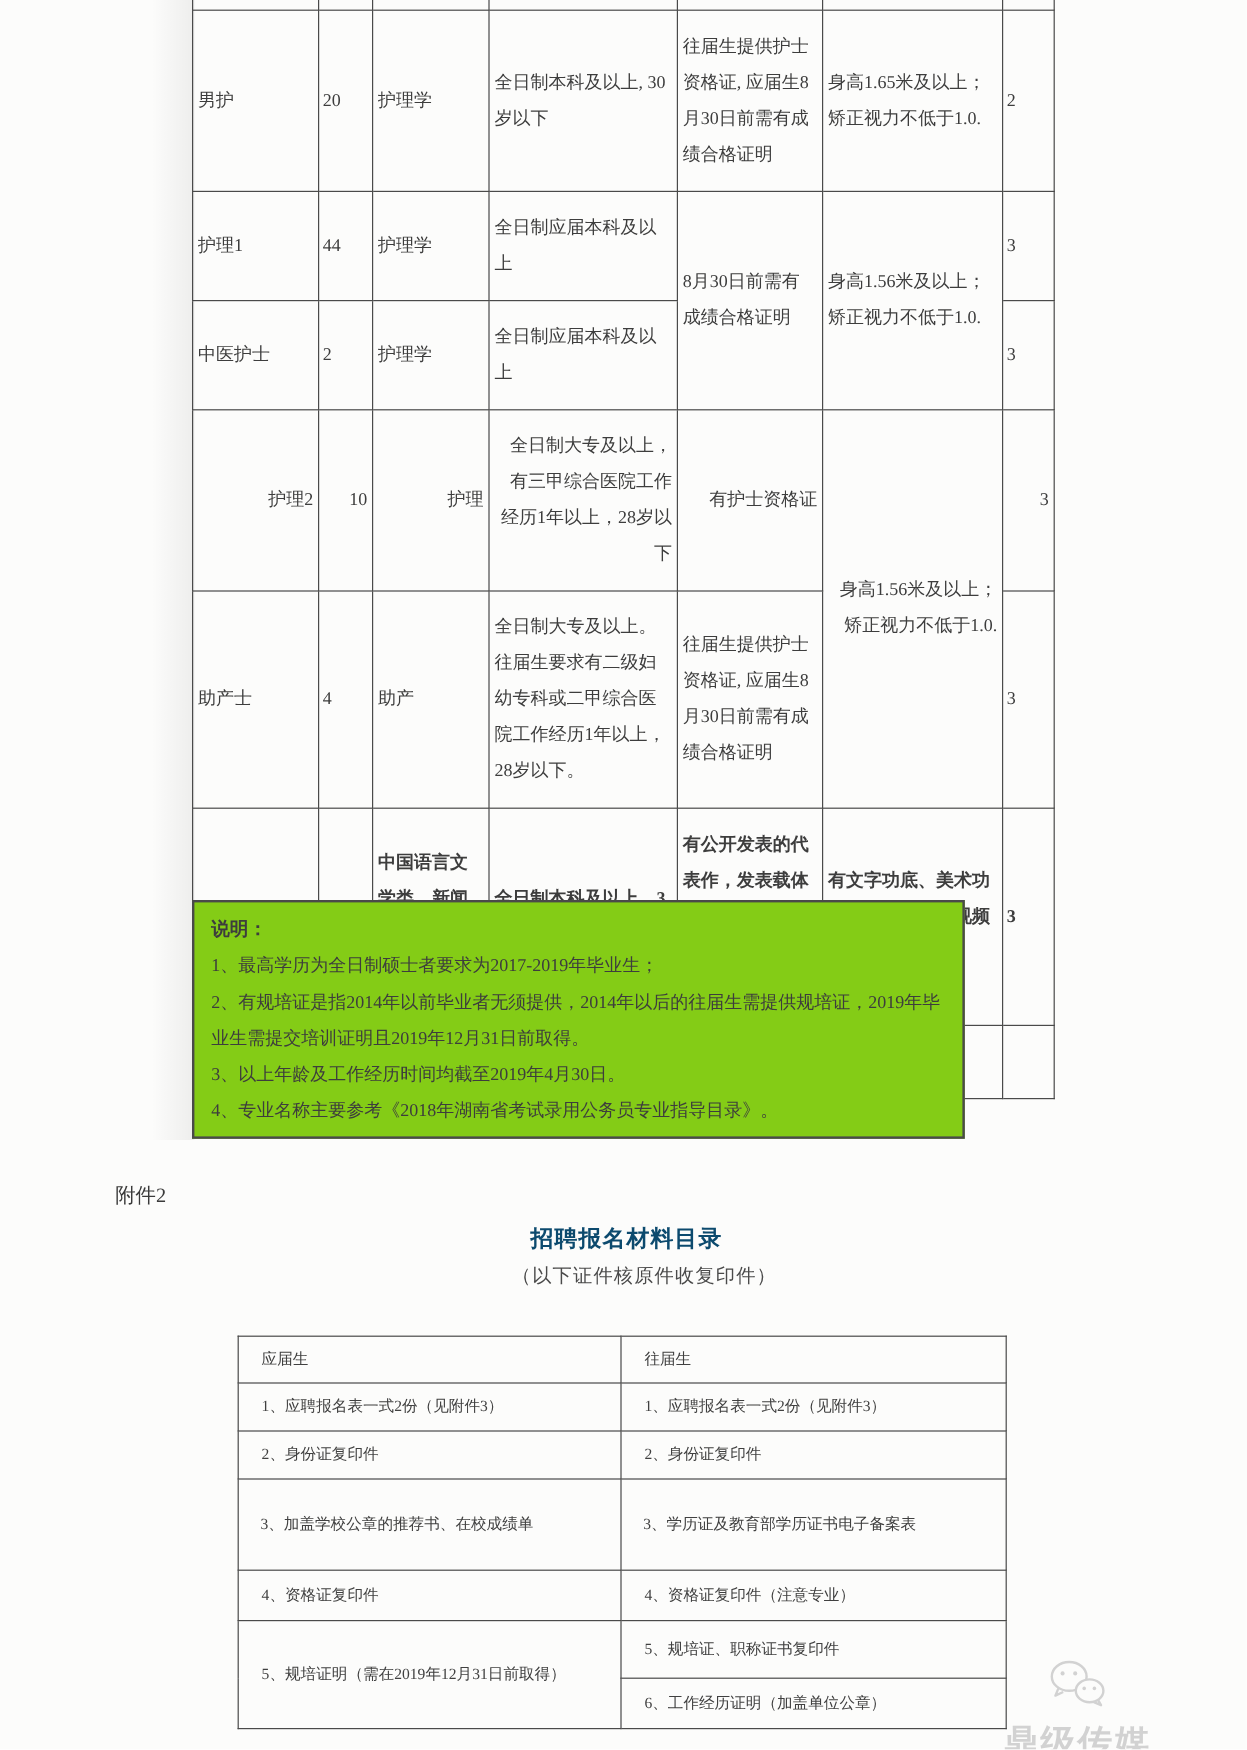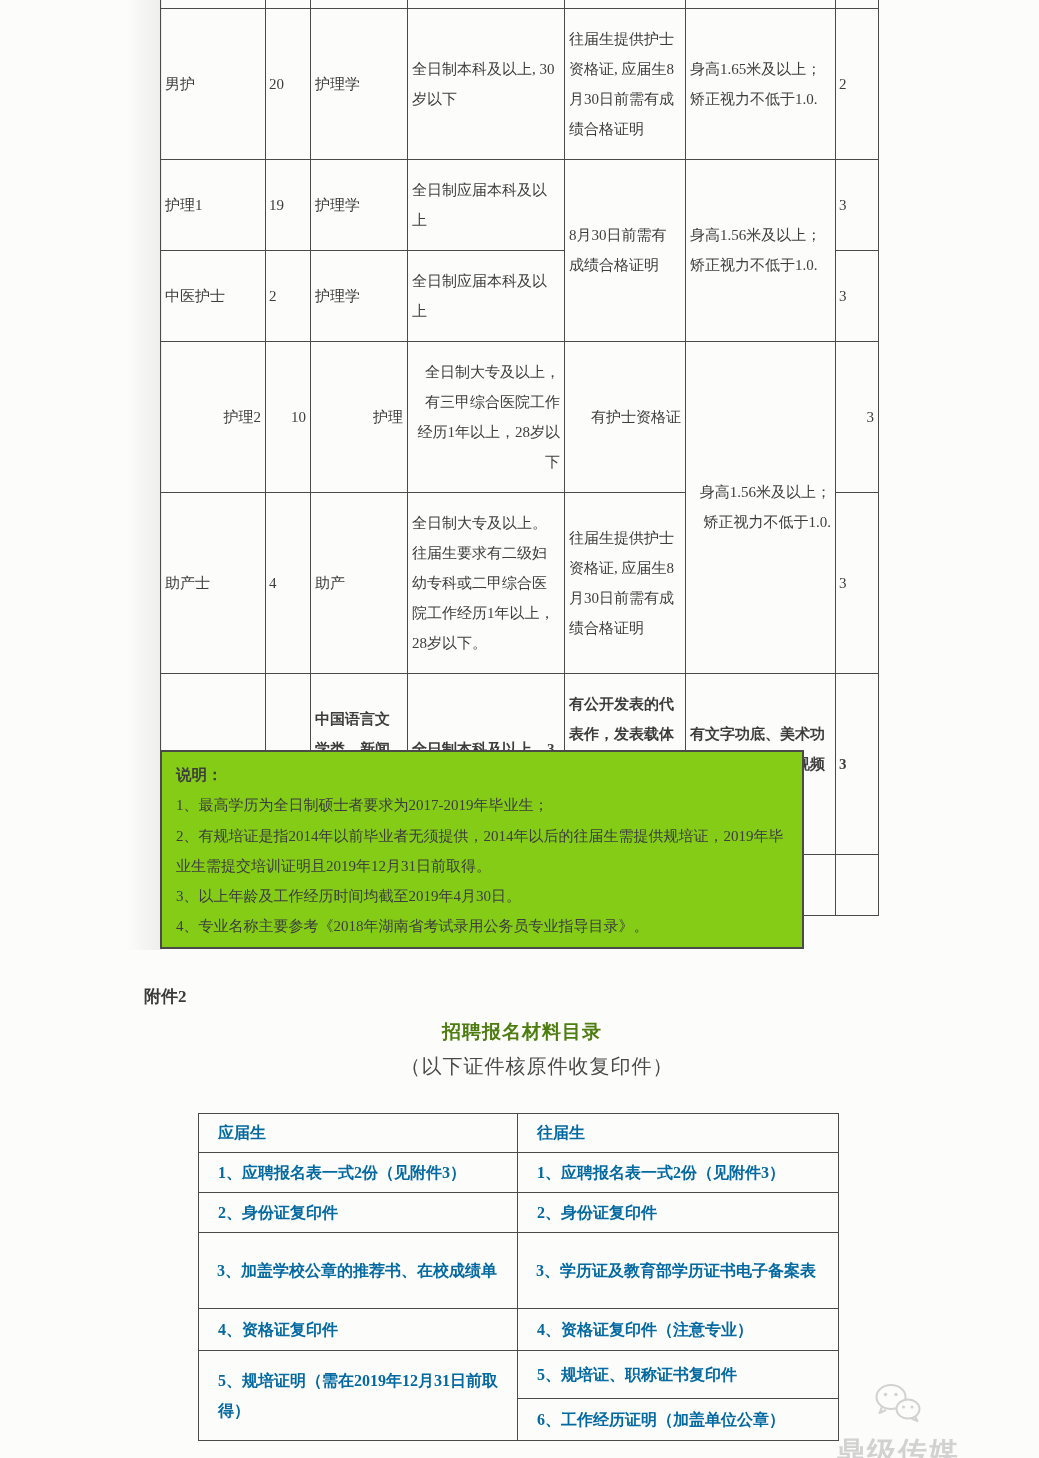--- a/index.html
+++ b/index.html
@@ -47,43 +47,42 @@
     padding:7px 14px 16px 14px;
     font-size:15px; line-height:2.02;
     background:#84cc16;
   }
   .notes-title { font-weight:bold; font-size:15.5px; }
   .notes-item { word-break:break-all; }
 
   
   .att-label {
     position:absolute; left:96px; top:985px;
-    font-size:17px; font-weight:bold; color:#3a3a3a;margin-left:48px;
+    font-size:17px; font-weight:normal; color:#3a3a3a;
   }
   .att-title {
     position:absolute; left:522px; top:1019px; transform:translateX(-50%);
-    font-size:19px; font-weight:bold; letter-spacing:1px; color:#4d7c0f;
+    font-size:19px; font-weight:bold; letter-spacing:1px; color:#0c4a6e;
     white-space:nowrap;
   }
   .att-subtitle {
     position:absolute; left:537px; top:1053px; transform:translateX(-50%);
-    font-size:20px; color:#4a4a4a; letter-spacing:1px;
+    font-size:16px; color:#4a4a4a; letter-spacing:1px;
     white-space:nowrap;
   }
 
   
   .t2 { position:absolute; left:198px; top:1113px; width:640px; }
   .t2 td {
     border:1.6px solid #4a4a4a;
-    font-size:16px; line-height:1.85;
+    font-size:13px; line-height:1.85;
     padding:3px 8px 3px 19px;
     vertical-align:middle;
     word-break:break-all;
-    color:#0369a1;
-    font-weight:bold;
+    color:#404040;
   }
   .t2 tr.h  td { height:39px; }
   .t2 tr.m1 td { height:40px; }
   .t2 tr.m2 td { height:40px; }
   .t2 tr.m3 td { height:76px;padding-left:18px; }
   .t2 tr.m4 td { height:42px; }
   .t2 tr.m5 td { height:48px; }
   .t2 tr.m6 td { height:42px; }
 
   
@@ -128,21 +127,21 @@
       <td>男护</td>
       <td class="num">20</td>
       <td>护理学</td>
       <td>全日制本科及以上, 30岁以下</td>
       <td>往届生提供护士资格证, 应届生8月30日前需有成绩合格证明</td>
       <td>身高1.65米及以上；矫正视力不低于1.0.</td>
       <td class="num">2</td>
     </tr>
     <tr class="r1">
       <td>护理1</td>
-      <td class="num">19</td>
+      <td class="num">44</td>
       <td>护理学</td>
       <td>全日制应届本科及以上</td>
       <td rowspan="2">8月30日前需有成绩合格证明</td>
       <td rowspan="2">身高1.56米及以上；矫正视力不低于1.0.</td>
       <td class="num">3</td>
     </tr>
     <tr class="r2">
       <td>中医护士</td>
       <td class="num">2</td>
       <td>护理学</td>

